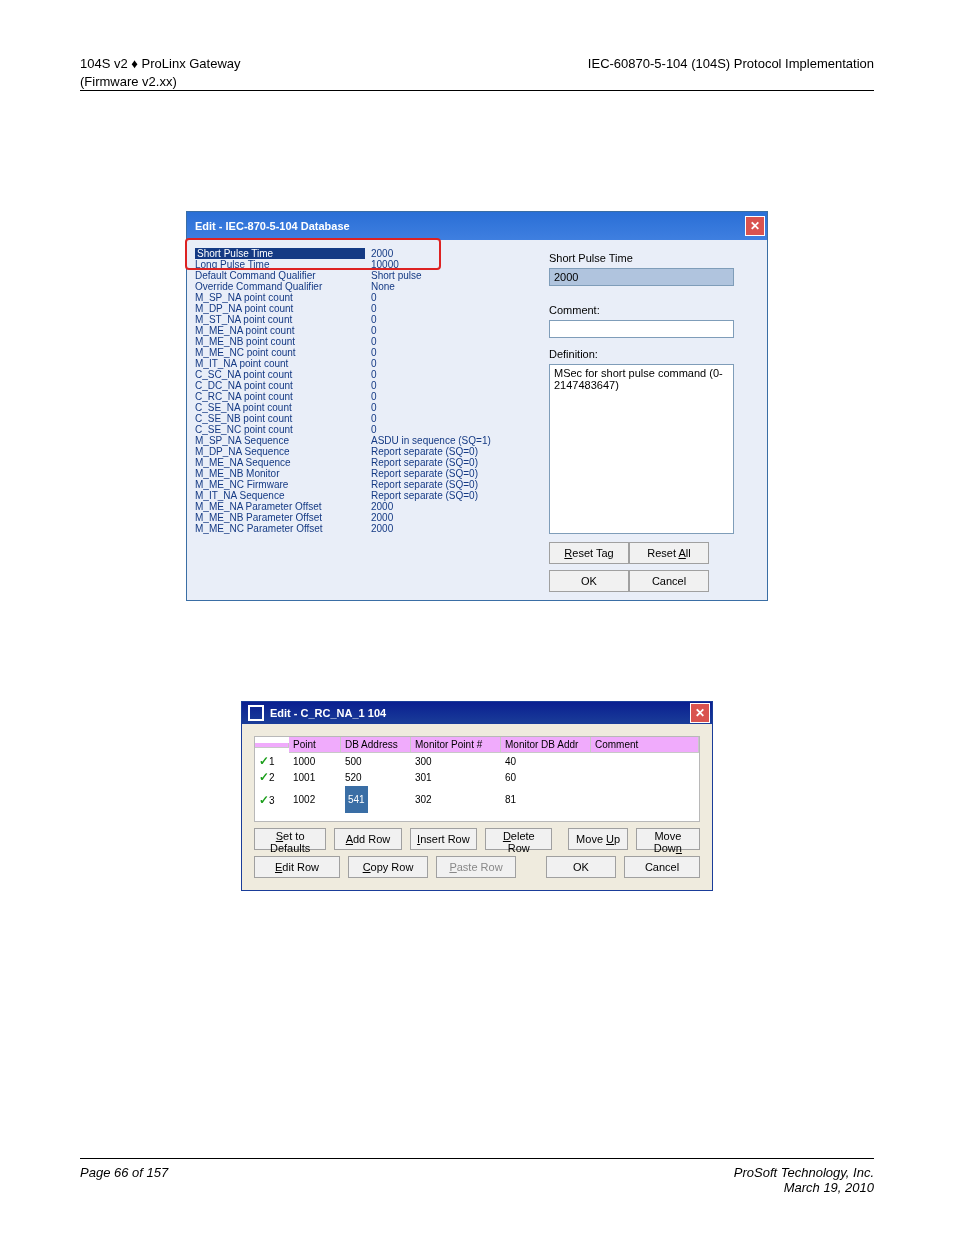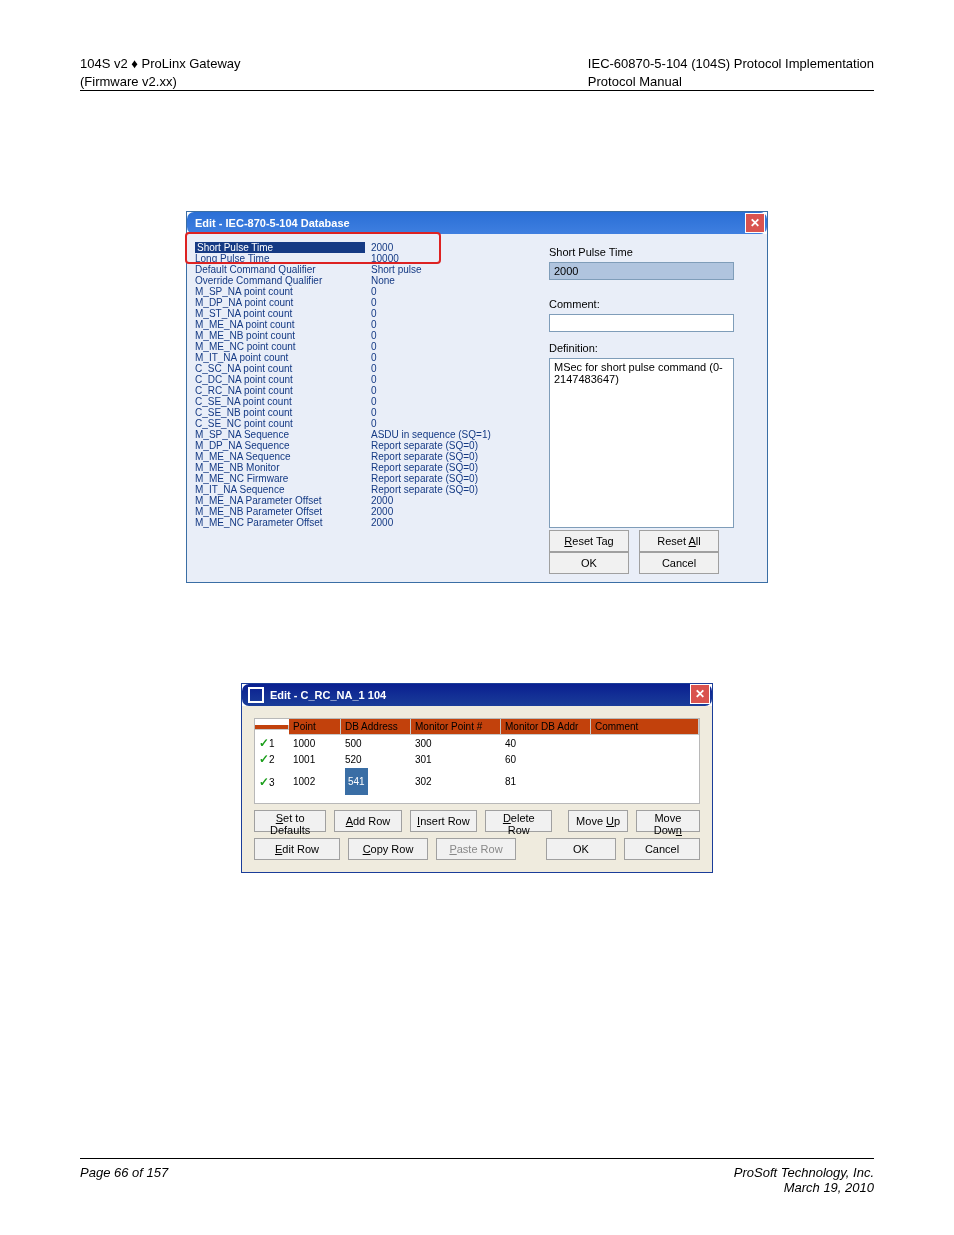--- a/index.html
+++ b/index.html
@@ -38,27 +38,26 @@
 
   
   .dlg1 {
     width: 580px;
     margin: 0 auto 100px auto;
     border: 1px solid #3a6ea5;
     font-family: Tahoma, Arial, sans-serif;
     font-size: 11px;
   }
   .titlebar1 {
-    height: 22px;
+    height: 28px;
     background: linear-gradient(#2a6fd6, #3f7fe0);
     color: #fff;
     display: flex; align-items: center; justify-content: space-between;
     padding: 0 2px 0 8px;
     font-weight: bold;
-    border-radius: 7px;
   }
   .titlebar1 .x {
     width: 18px; height: 18px;
     background: #d9534f;
     border: 1px solid #fff;
     color: #fff; font-weight: bold;
     display: flex; align-items: center; justify-content: center;
     font-size: 12px;
   }
   .dlg1-body {
@@ -90,21 +89,21 @@
     width: 185px;
     border: 1px solid #7f9db9;
     background: #fff;
     font-family: Tahoma, Arial, sans-serif;
     font-size: 11px;
     padding: 2px 4px;
     box-sizing: border-box;
   }
   .txtin.selv { background: #b0c4de; }
   .txtarea { height: 170px; resize: none; }
-  .btnrow { display: flex; gap: 10px; }
+  .btnrow { display: flex; margin-top: 6px; }
   .winbtn {
     width: 80px; height: 22px;
     border: 1px solid #a0a0a0;
     background: #f1f1f1;
     font-size: 11px;
     cursor: default;
   }
   .winbtn u { text-decoration: underline; }
 
   
@@ -112,24 +111,23 @@
     width: 470px;
     margin: 0 auto;
     font-family: Tahoma, Arial, sans-serif;
     font-size: 11px;
     border: 1px solid #1a3d99;
   }
   .titlebar2 {
     height: 22px;
     background: linear-gradient(#0a1f90, #1a3d99);
     color: #fff;
-    display: flex; justify-content: space-between;
+    display: flex; align-items: center; justify-content: space-between;
     padding: 0 2px 0 6px;
     font-weight: bold;
-    border-radius: 7px;
   }
   .titlebar2 .ico {
     width: 12px; height: 12px; border: 2px solid #fff; margin-right: 6px;
   }
   .titlebar2 .x {
     width: 18px; height: 18px;
     background: #d9534f;
     border: 1px solid #fff;
     color: #fff; font-weight: bold;
     display: flex; align-items: center; justify-content: center;
@@ -146,21 +144,21 @@
   }
   .gridhdr, .gridrow {
     display: grid;
     grid-template-columns: 34px 52px 70px 90px 90px 1fr;
     align-items: center;
     font-size: 10px;
   }
   .gridhdr > div {
     border-right: 1px solid #c8c8c8;
     border-bottom: 1px solid #c8c8c8;
-    background: #c2410c;
+    background: #f0abfc;
     padding: 2px 4px;
   }
   .gridrow > div { padding: 1px 4px; }
   .chk { color: #1a9e1a; font-weight: bold; font-size: 12px; }
   .cellsel { background: #3a6ea5; color: #fff; padding: 8px 3px; display: inline-block; }
   .status { margin: 42px 0 30px 2px; font-size: 10px; }
   .brow { display: flex; gap: 8px; margin-top: 6px; }
   .brow .sp { flex: 1; }
 </style>
 </head>
@@ -168,21 +166,20 @@
 
 <div class="page">
 
   <div class="header">
     <div class="hl">
       <div>104S v2 ♦ ProLinx Gateway</div>
       <div>(Firmware v2.xx)</div>
     </div>
     <div class="hr">
       <div>IEC-60870-5-104 (104S) Protocol Implementation</div>
-      <div>Protocol Manual</div>
     </div>
   </div>
 
   <div class="dlg1">
     <div class="titlebar1">
       <span>Edit - IEC-870-5-104 Database</span>
       <div class="x">✕</div>
     </div>
     <div class="dlg1-body">
       <div class="dlg1-left" style="position:relative">

